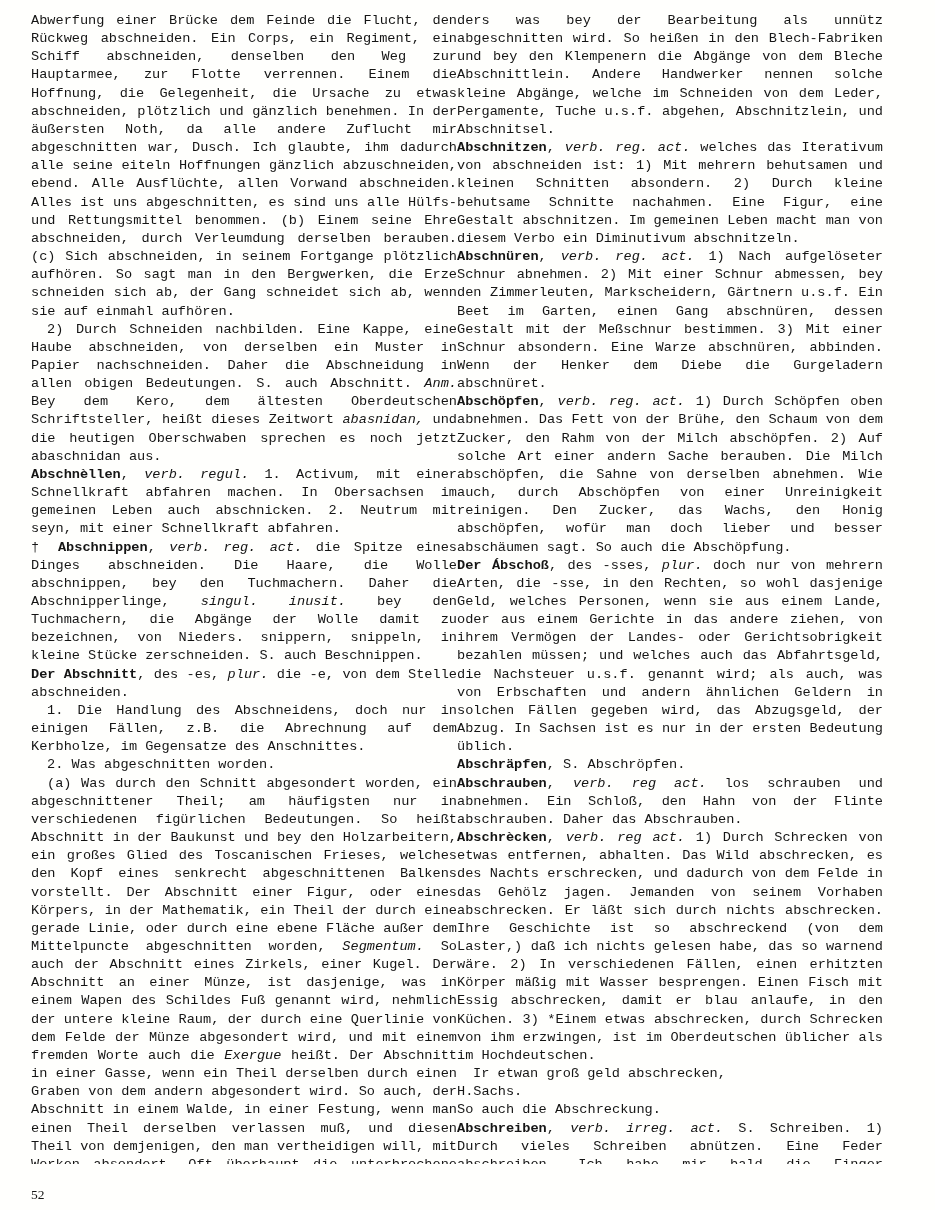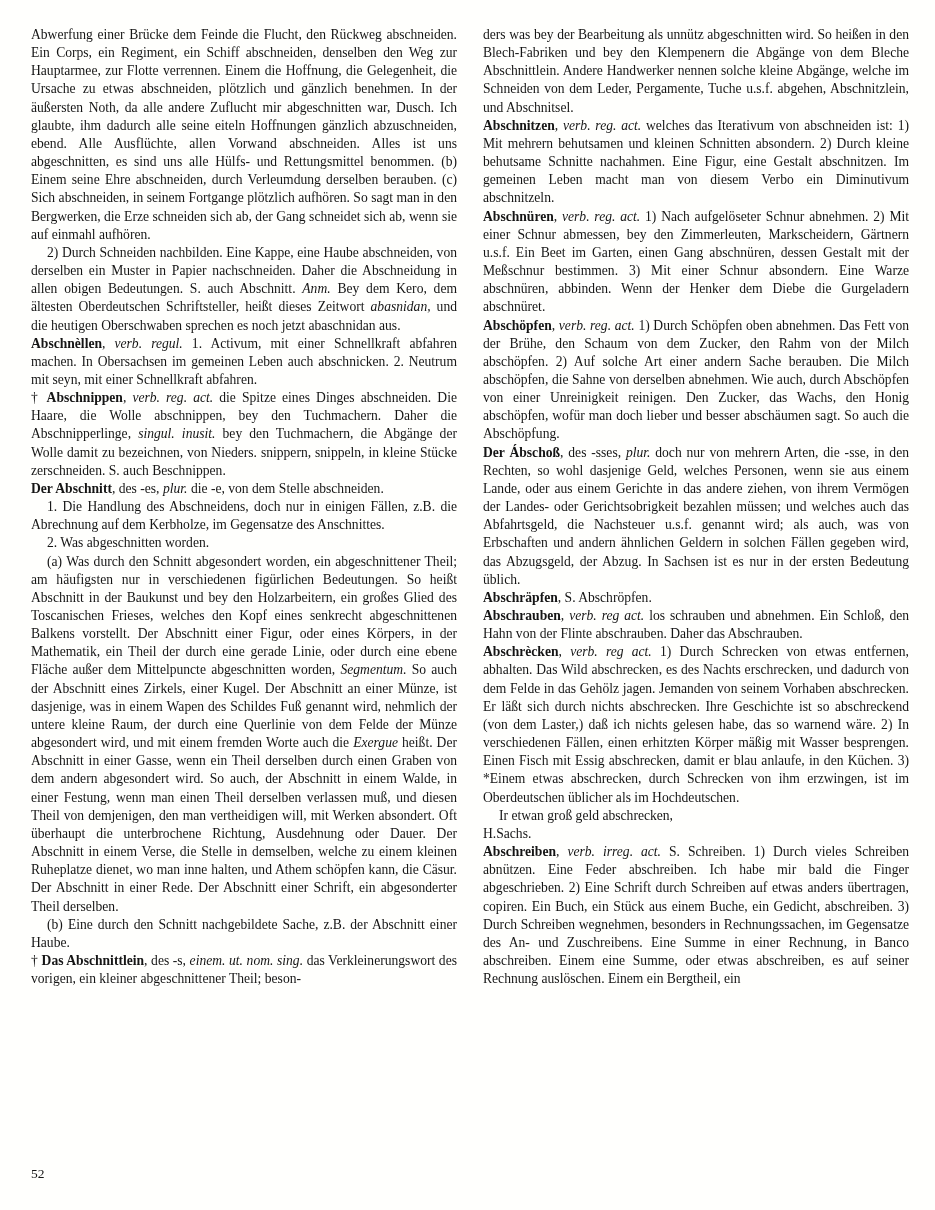--- a/index.html
+++ b/index.html
@@ -12,27 +12,27 @@
     width: 935px;
     height: 1210px;
     margin: 0 auto;
     background: #fffffd;
     color: #151515;
     font-family: "Liberation Serif", "DejaVu Serif", serif;
     overflow: hidden;
   }
   .columns {
     position: absolute;
-    top: 26px;
+    top: 12px;
     left: 31px;
     width: 878px;
     height: 1152px;
     display: flex;
-    gap: 26px;
     overflow: hidden;
+    font-family: Liberation Mono, monospace;
   }
   .column {
     width: 426px;
     flex: 0 0 426px;
     font-size: 13.6px;
     line-height: 18.15px;
     text-align: justify;
     hyphens: auto;
     -webkit-hyphens: auto;
     overflow: hidden;
@@ -42,21 +42,21 @@
     padding: 0;
     text-indent: 0;
   }
   .para.indent { text-indent: 16px; }
   .para.right  { }
   .seg-bold   { font-weight: bold; }
   .seg-italic { font-style: italic; }
   .page-number {
     position: absolute;
     left: 31px;
-    bottom: 28px;
+    bottom: 7px;
     font-size: 13.5px;
   }
 </style>
 </head>
 <body>
 
 <div class="page">
   <div class="columns">
     <div class="column">
         <p class="para"><span>Abwerfung einer Brücke dem Feinde die Flucht, den Rückweg abschneiden. Ein Corps, ein Regiment, ein Schiff abschneiden, denselben den Weg zur Hauptarmee, zur Flotte verrennen. Einem die Hoffnung, die Gelegenheit, die Ursache zu etwas abschneiden, plötzlich und gänzlich benehmen. In der äußersten Noth, da alle andere Zuflucht mir abgeschnitten war, Dusch. Ich glaubte, ihm dadurch alle seine eiteln Hoffnungen gänzlich abzuschneiden, ebend. Alle Ausflüchte, allen Vorwand abschneiden. Alles ist uns abgeschnitten, es sind uns alle Hülfs- und Rettungsmittel benommen. (b) Einem seine Ehre abschneiden, durch Verleumdung derselben berauben. (c) Sich abschneiden, in seinem Fortgange plötzlich aufhören. So sagt man in den Bergwerken, die Erze schneiden sich ab, der Gang schneidet sich ab, wenn sie auf einmahl aufhören.</span></p>
@@ -74,17 +74,18 @@
         <p class="para"><span>ders was bey der Bearbeitung als unnütz abgeschnitten wird. So heißen in den Blech-Fabriken und bey den Klempenern die Abgänge von dem Bleche Abschnittlein. Andere Handwerker nennen solche kleine Abgänge, welche im Schneiden von dem Leder, Pergamente, Tuche u.s.f. abgehen, Abschnitzlein, und Abschnitsel.</span></p>
         <p class="para"><span class="seg-bold">Abschnitzen</span><span>, </span><span class="seg-italic">verb. reg. act.</span><span> welches das Iterativum von abschneiden ist: 1) Mit mehrern behutsamen und kleinen Schnitten absondern. 2) Durch kleine behutsame Schnitte nachahmen. Eine Figur, eine Gestalt abschnitzen. Im gemeinen Leben macht man von diesem Verbo ein Diminutivum abschnitzeln.</span></p>
         <p class="para"><span class="seg-bold">Abschnüren</span><span>, </span><span class="seg-italic">verb. reg. act.</span><span> 1) Nach aufgelöseter Schnur abnehmen. 2) Mit einer Schnur abmessen, bey den Zimmerleuten, Markscheidern, Gärtnern u.s.f. Ein Beet im Garten, einen Gang abschnüren, dessen Gestalt mit der Meßschnur bestimmen. 3) Mit einer Schnur absondern. Eine Warze abschnüren, abbinden. Wenn der Henker dem Diebe die Gurgeladern abschnüret.</span></p>
         <p class="para"><span class="seg-bold">Abschöpfen</span><span>, </span><span class="seg-italic">verb. reg. act.</span><span> 1) Durch Schöpfen oben abnehmen. Das Fett von der Brühe, den Schaum von dem Zucker, den Rahm von der Milch abschöpfen. 2) Auf solche Art einer andern Sache berauben. Die Milch abschöpfen, die Sahne von derselben abnehmen. Wie auch, durch Abschöpfen von einer Unreinigkeit reinigen. Den Zucker, das Wachs, den Honig abschöpfen, wofür man doch lieber und besser abschäumen sagt. So auch die Abschöpfung.</span></p>
         <p class="para"><span class="seg-bold">Der Ábschoß</span><span>, des -sses, </span><span class="seg-italic">plur.</span><span> doch nur von mehrern Arten, die -sse, in den Rechten, so wohl dasjenige Geld, welches Personen, wenn sie aus einem Lande, oder aus einem Gerichte in das andere ziehen, von ihrem Vermögen der Landes- oder Gerichtsobrigkeit bezahlen müssen; und welches auch das Abfahrtsgeld, die Nachsteuer u.s.f. genannt wird; als auch, was von Erbschaften und andern ähnlichen Geldern in solchen Fällen gegeben wird, das Abzugsgeld, der Abzug. In Sachsen ist es nur in der ersten Bedeutung üblich.</span></p>
         <p class="para"><span class="seg-bold">Abschräpfen</span><span>, S. Abschröpfen.</span></p>
         <p class="para"><span class="seg-bold">Abschrauben</span><span>, </span><span class="seg-italic">verb. reg act.</span><span> los schrauben und abnehmen. Ein Schloß, den Hahn von der Flinte abschrauben. Daher das Abschrauben.</span></p>
         <p class="para"><span class="seg-bold">Abschrècken</span><span>, </span><span class="seg-italic">verb. reg act.</span><span> 1) Durch Schrecken von etwas entfernen, abhalten. Das Wild abschrecken, es des Nachts erschrecken, und dadurch von dem Felde in das Gehölz jagen. Jemanden von seinem Vorhaben abschrecken. Er läßt sich durch nichts abschrecken. Ihre Geschichte ist so abschreckend (von dem Laster,) daß ich nichts gelesen habe, das so warnend wäre. 2) In verschiedenen Fällen, einen erhitzten Körper mäßig mit Wasser besprengen. Einen Fisch mit Essig abschrecken, damit er blau anlaufe, in den Küchen. 3) *Einem etwas abschrecken, durch Schrecken von ihm erzwingen, ist im Oberdeutschen üblicher als im Hochdeutschen.</span></p>
         <p class="para indent"><span>Ir etwan groß geld abschrecken,</span></p>
         <p class="para right"><span>H.Sachs.</span></p>
+        <p class="para"><span>So auch die Abschreckung.</span></p>
         <p class="para"><span class="seg-bold">Abschreiben</span><span>, </span><span class="seg-italic">verb. irreg. act.</span><span> S. Schreiben. 1) Durch vieles Schreiben abnützen. Eine Feder abschreiben. Ich habe mir bald die Finger abgeschrieben. 2) Eine Schrift durch Schreiben auf etwas anders übertragen, copiren. Ein Buch, ein Stück aus einem Buche, ein Gedicht, abschreiben. 3) Durch Schreiben wegnehmen, besonders in Rechnungssachen, im Gegensatze des An- und Zuschreibens. Eine Summe in einer Rechnung, in Banco abschreiben. Einem eine Summe, oder etwas abschreiben, es auf seiner Rechnung auslöschen. Einem ein Bergtheil, ein</span></p>
       </div>
   </div>
   <div class="page-number">52</div>
 </div>
 
 </body></html>

